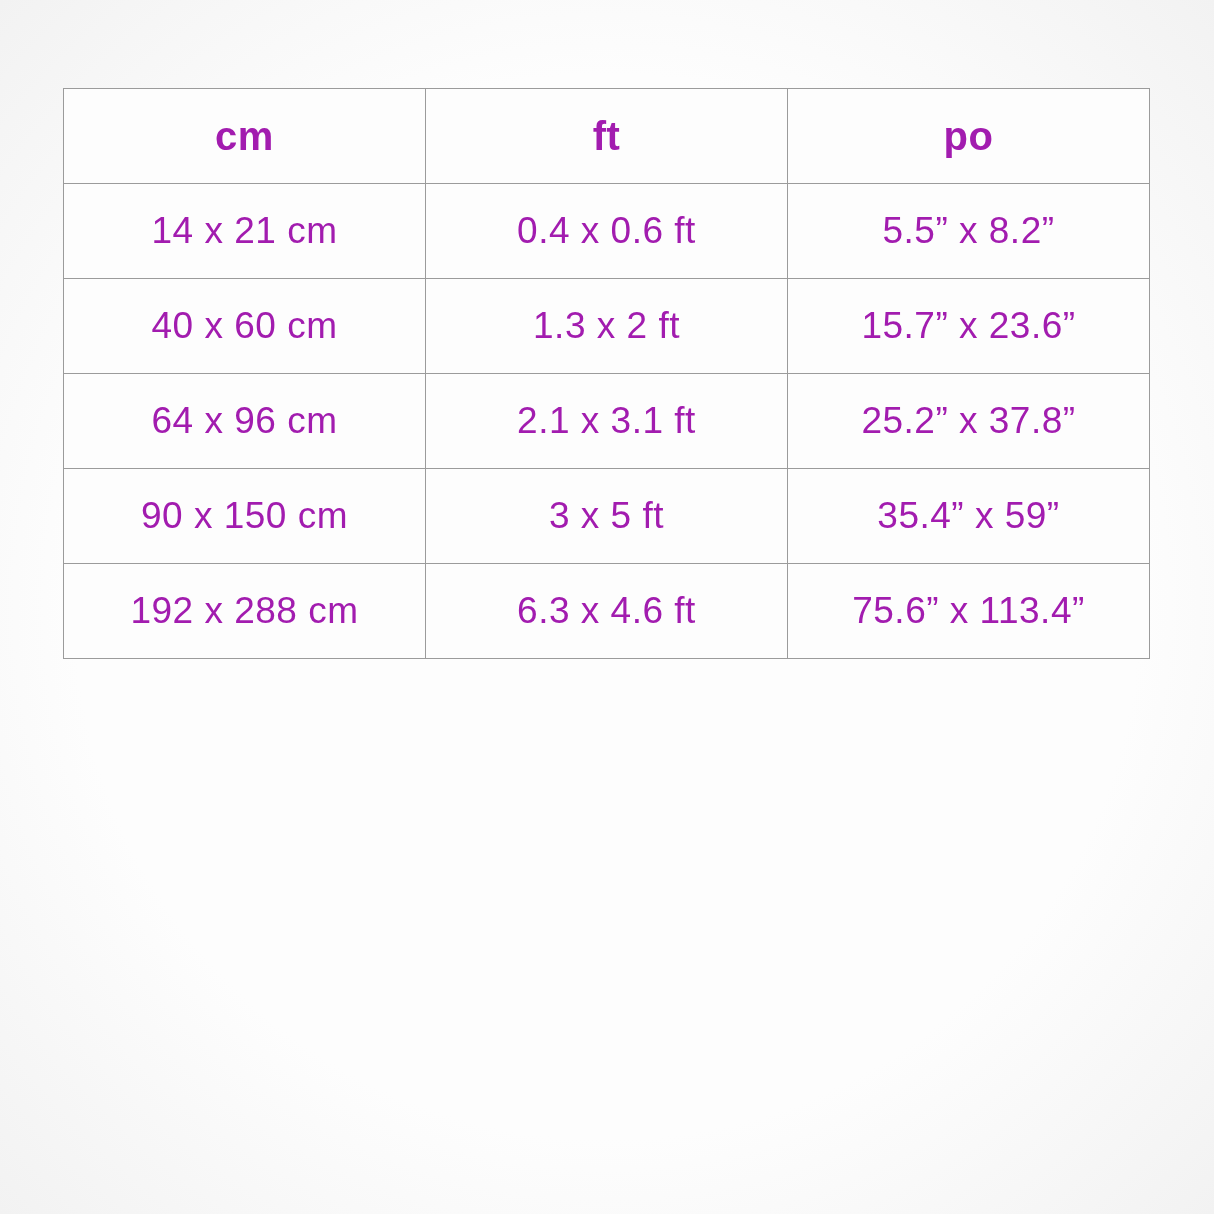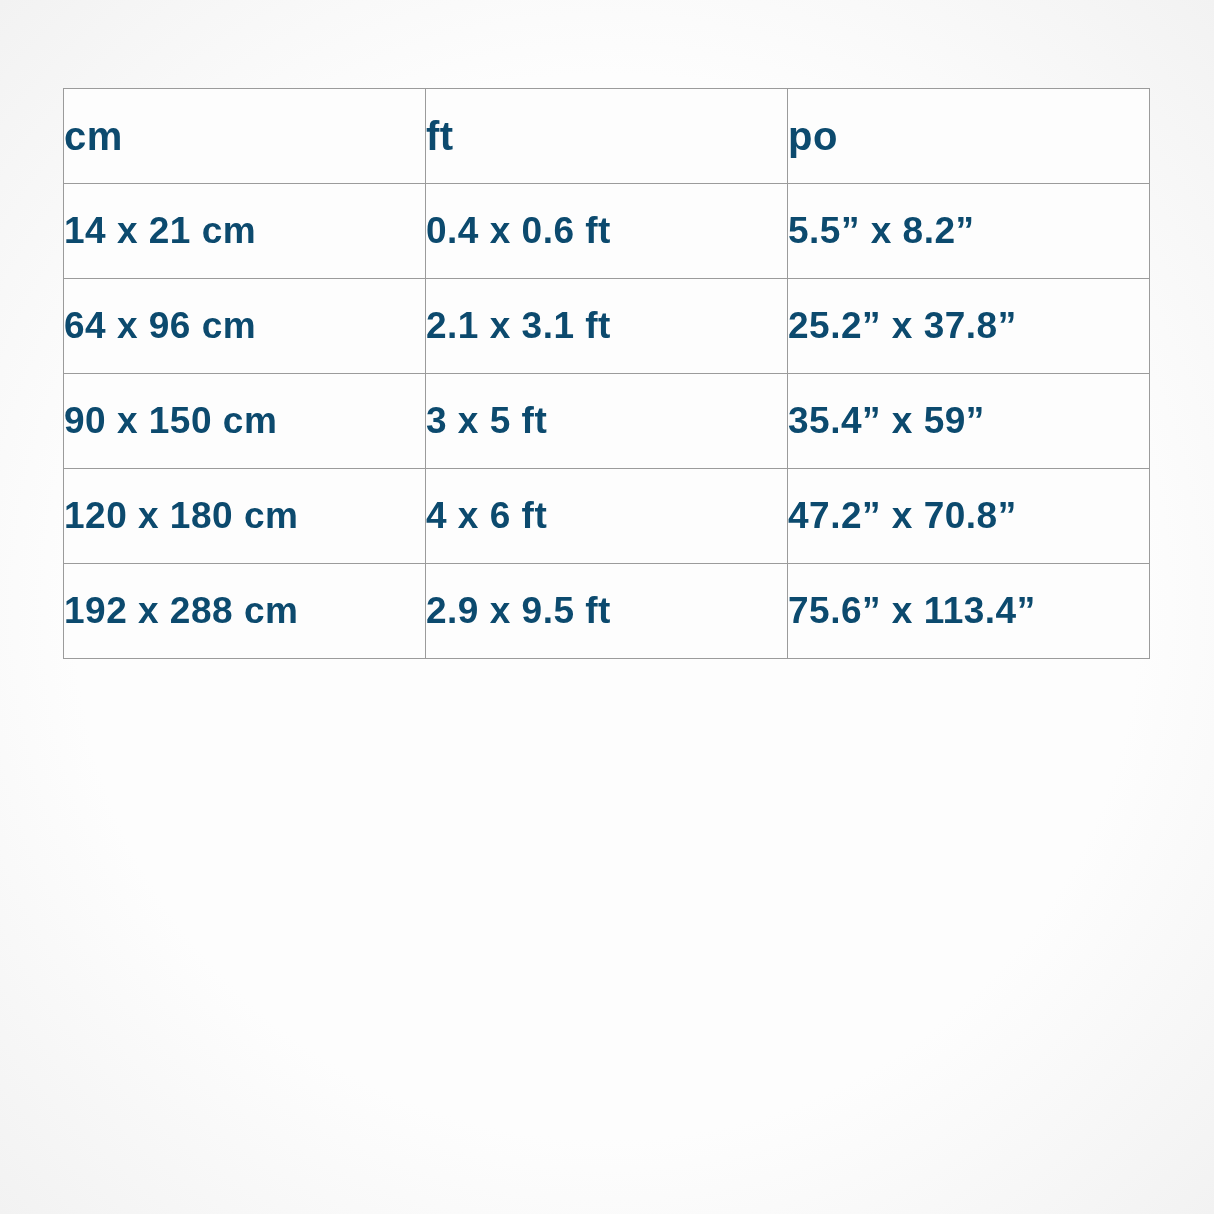--- a/index.html
+++ b/index.html
@@ -20,66 +20,66 @@
     top: 88px;
     width: 1087px;
     border-collapse: collapse;
     table-layout: fixed;
     background: #fdfdfd;
   }
   .conversion-table th,
   .conversion-table td {
     border: 1px solid #9b9b9b;
     height: 94px;
-    text-align: left;
+    text-align: center;
     vertical-align: middle;
-    color: #0c4a6e;
+    color: #a21caf;
     padding: 0;
     letter-spacing: 0.5px;
   }
   .conversion-table th {
     font-size: 40px;
     font-weight: 700;
   }
   .conversion-table td {
     font-size: 37px;
-    font-weight: 700;
+    font-weight: 400;
   }
 </style>
 </head>
 <body>
 
 <table class="conversion-table">
   <thead>
       <tr>
         <th>cm</th>
         <th>ft</th>
         <th>po</th>
       </tr>
     </thead>
   <tbody>
       <tr>
         <td>14 x 21 cm</td>
         <td>0.4 x 0.6 ft</td>
         <td>5.5” x 8.2”</td>
       </tr>
       <tr>
+        <td>40 x 60 cm</td>
+        <td>1.3 x 2 ft</td>
+        <td>15.7” x 23.6”</td>
+      </tr>
+      <tr>
         <td>64 x 96 cm</td>
         <td>2.1 x 3.1 ft</td>
         <td>25.2” x 37.8”</td>
       </tr>
       <tr>
         <td>90 x 150 cm</td>
         <td>3 x 5 ft</td>
         <td>35.4” x 59”</td>
       </tr>
       <tr>
-        <td>120 x 180 cm</td>
-        <td>4 x 6 ft</td>
-        <td>47.2” x 70.8”</td>
-      </tr>
-      <tr>
         <td>192 x 288 cm</td>
-        <td>2.9 x 9.5 ft</td>
+        <td>6.3 x 4.6 ft</td>
         <td>75.6” x 113.4”</td>
       </tr>
     </tbody>
 </table>
 
 </body></html>

